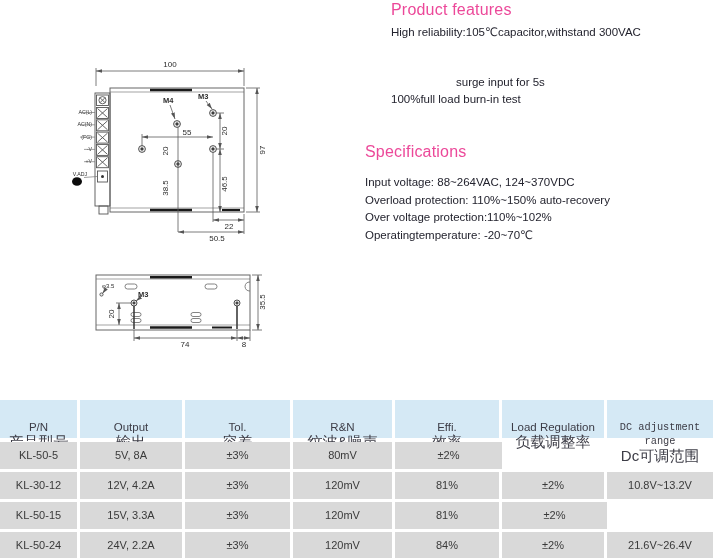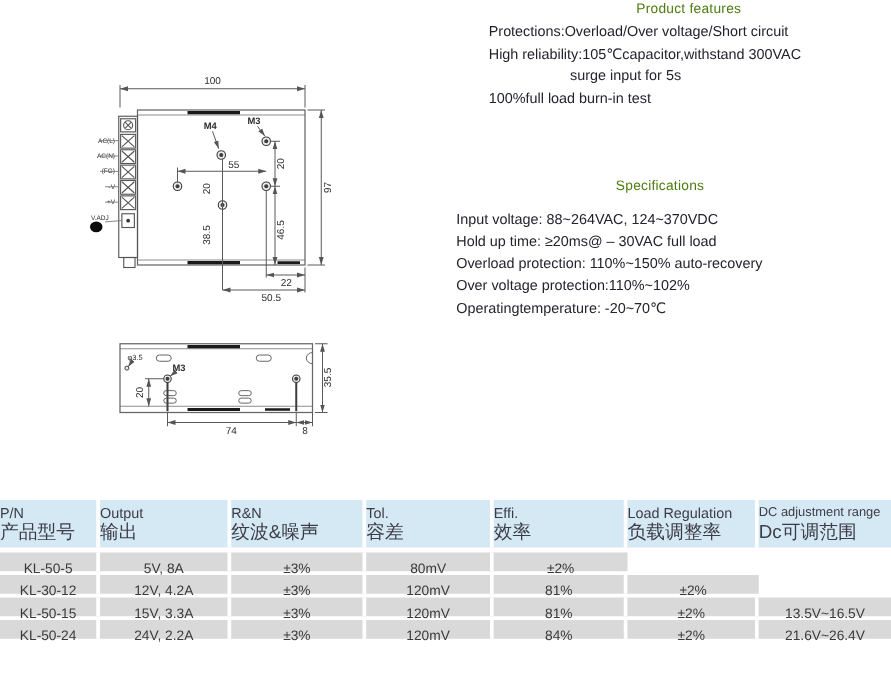--- a/index.html
+++ b/index.html
@@ -12,44 +12,44 @@
 
   
   .drawing{position:absolute;left:40px;top:55px;width:262px;height:330px;}
   .drawing text{fill:#2d2d2d;}
   .dimtxt{font-size:8px;}
   .dimtxt-sm{font-size:6px;}
   .scrlbl{font-size:7.5px;font-weight:bold;}
   .termlbl{font-size:5.2px;fill:#444;}
 
   
-  .sec-heading{color:#4d7c0f;font-size:11px;font-weight:500;letter-spacing:.2px;text-align:center;}
+  .sec-heading{color:#ec4899;font-size:16px;font-weight:500;letter-spacing:.2px;}
   .txtcol{position:absolute;color:#23232e;font-size:11.5px;}
   .features{left:391px;top:1px;width:320px;}
   .features .sec-heading{margin-bottom:5px;}
   .specs{left:365px;top:143px;width:326px;}
   .specs .sec-heading{margin-bottom:13px;}
   .txt-line{line-height:17.7px;white-space:nowrap;}
-  .txt-line.indent{padding-left:65px;}
+  .txt-line.indent{padding-left:65px;margin-top:32px;}
 
   
   .tbl{position:absolute;left:0;top:400px;width:713px;}
   .thead,.trow{display:grid;grid-template-columns:80px 105px 108px 102px 107px 105px 106px;}
   .thead{margin-bottom:4px;}
   .trow{margin-bottom:3px;}
   .hcell{
     background:#d5e9f5;height:38px;box-sizing:border-box;border-right:3px solid #fff;
-    text-align:left;color:#3c3c46;padding-top:4px;
+    text-align:center;color:#3c3c46;padding-top:20px;
   }
   .hcell:last-child,.tcell:last-child{border-right:none;}
   .hen{font-size:11.5px;line-height:14px;}
   .hzh{font-size:15px;line-height:15px;}
-  .hcell.cond .hen{font-size:10.3px;}
+  .hcell.cond .hen{font-size:10.3px;font-family:Liberation Mono, monospace;}
   .tcell{
-    background:#d9d9d9;height:15px;line-height:27px;box-sizing:border-box;
+    background:#d9d9d9;height:27px;line-height:27px;box-sizing:border-box;
     border-right:3px solid #fff;text-align:center;font-size:11px;color:#3a3a3a;
   }
 </style>
 </head>
 <body>
 
 <div class="page">
 
   <svg class="drawing" viewBox="40 55 262 330">
     <defs>
@@ -213,52 +213,50 @@
       <text class="scrlbl" x="138" y="297">M3</text>
       <text class="dimtxt" transform="translate(114,314) rotate(-90)" text-anchor="middle">20</text>
       <text class="dimtxt" transform="translate(265,302) rotate(-90)" text-anchor="middle">35.5</text>
       <text class="dimtxt" x="185" y="347" text-anchor="middle">74</text>
       <text class="dimtxt" x="244" y="347" text-anchor="middle">8</text>
     </g>
   </svg>
 
   <div class="txtcol features">
     <div class="sec-heading">Product features</div>
-    <div class="txt-line">Protections:Overload/Over voltage/Short circuit</div>
     <div class="txt-line">High reliability:105℃capacitor,withstand 300VAC</div>
     <div class="txt-line indent">surge input for 5s</div>
     <div class="txt-line">100%full load burn-in test</div>
   </div>
 
   <div class="txtcol specs">
     <div class="sec-heading">Specifications</div>
     <div class="txt-line">Input voltage:  88~264VAC, 124~370VDC</div>
-    <div class="txt-line">Hold up time:  ≥20ms@ – 30VAC full load</div>
     <div class="txt-line">Overload protection:  110%~150% auto-recovery</div>
     <div class="txt-line">Over voltage protection:110%~102%</div>
     <div class="txt-line">Operatingtemperature:  -20~70℃</div>
   </div>
 
   <div class="tbl">
     <div class="thead">
       <div class="hcell">
         <div class="hen">P/N</div>
         <div class="hzh">产品型号</div>
       </div>
       <div class="hcell">
         <div class="hen">Output</div>
         <div class="hzh">输出</div>
       </div>
       <div class="hcell">
+        <div class="hen">Tol.</div>
+        <div class="hzh">容差</div>
+      </div>
+      <div class="hcell">
         <div class="hen">R&amp;N</div>
         <div class="hzh">纹波&amp;噪声</div>
-      </div>
-      <div class="hcell">
-        <div class="hen">Tol.</div>
-        <div class="hzh">容差</div>
       </div>
       <div class="hcell">
         <div class="hen">Effi.</div>
         <div class="hzh">效率</div>
       </div>
       <div class="hcell">
         <div class="hen">Load Regulation</div>
         <div class="hzh">负载调整率</div>
       </div>
       <div class="hcell cond">
@@ -274,29 +272,29 @@
       <div class="tcell">80mV</div>
       <div class="tcell">±2%</div>
     </div>
     <div class="trow">
       <div class="tcell">KL-30-12</div>
       <div class="tcell">12V, 4.2A</div>
       <div class="tcell">±3%</div>
       <div class="tcell">120mV</div>
       <div class="tcell">81%</div>
       <div class="tcell">±2%</div>
+      <div class="tcell">10.8V~13.2V</div>
     </div>
     <div class="trow">
       <div class="tcell">KL-50-15</div>
       <div class="tcell">15V, 3.3A</div>
       <div class="tcell">±3%</div>
       <div class="tcell">120mV</div>
       <div class="tcell">81%</div>
       <div class="tcell">±2%</div>
-      <div class="tcell">13.5V~16.5V</div>
     </div>
     <div class="trow">
       <div class="tcell">KL-50-24</div>
       <div class="tcell">24V, 2.2A</div>
       <div class="tcell">±3%</div>
       <div class="tcell">120mV</div>
       <div class="tcell">84%</div>
       <div class="tcell">±2%</div>
       <div class="tcell">21.6V~26.4V</div>
     </div>

